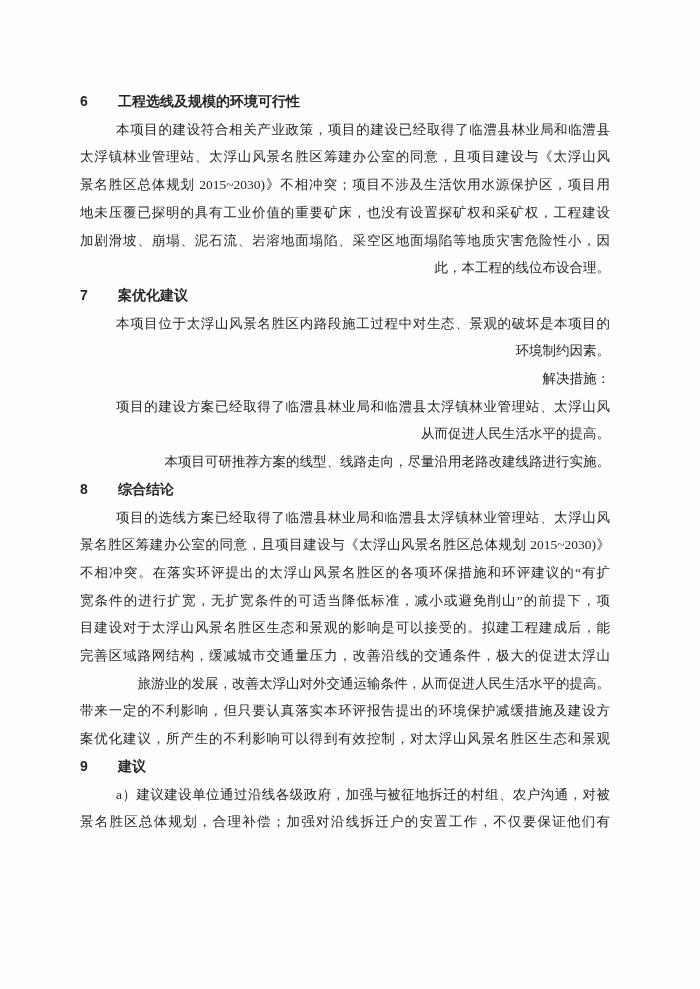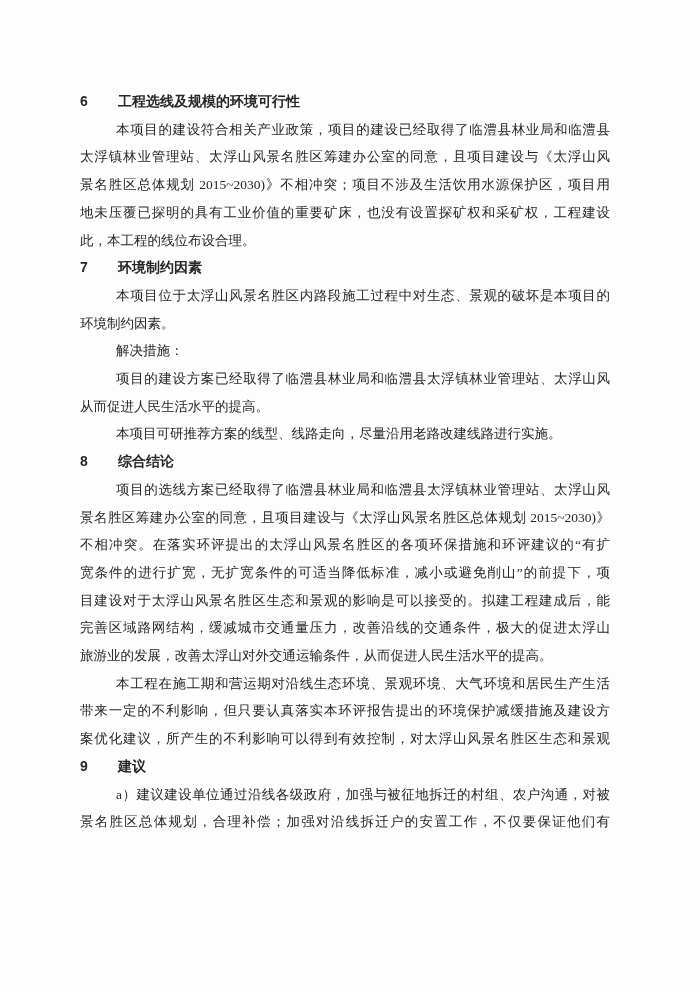--- a/index.html
+++ b/index.html
@@ -30,20 +30,21 @@
     width:38px;
     font-weight:700;
   }
   .para{margin:0;padding:0;}
   .ln{
     display:block;
     font-size:13.5px;
     line-height:27.7px;
     white-space:nowrap;
     overflow:hidden;
+    text-align:right;
   }
   .fill{
     text-align:justify;
     text-align-last:justify;
     white-space:normal;
   }
   .first{text-indent:36px;}
 </style>
 </head>
 <body>
@@ -53,28 +54,29 @@
   <section>
     <h2 class="hd">
       <span class="num">6</span>
       <span class="ttl">工程选线及规模的环境可行性</span>
     </h2>
     <div class="para">
       <span class="ln fill first">本项目的建设符合相关产业政策，项目的建设已经取得了临澧县林业局和临澧县</span>
       <span class="ln fill">太浮镇林业管理站、太浮山风景名胜区筹建办公室的同意，且项目建设与《太浮山风</span>
       <span class="ln fill">景名胜区总体规划 2015~2030)》不相冲突；项目不涉及生活饮用水源保护区，项目用</span>
       <span class="ln fill">地未压覆已探明的具有工业价值的重要矿床，也没有设置探矿权和采矿权，工程建设</span>
+      <span class="ln fill">加剧滑坡、崩塌、泥石流、岩溶地面塌陷、采空区地面塌陷等地质灾害危险性小，因</span>
       <span class="ln">此，本工程的线位布设合理。</span>
     </div>
   </section>
 
   <section>
     <h2 class="hd">
       <span class="num">7</span>
-      <span class="ttl">环境制约因素</span>
+      <span class="ttl">案优化建议</span>
     </h2>
     <div class="para">
       <span class="ln fill first">本项目位于太浮山风景名胜区内路段施工过程中对生态、景观的破坏是本项目的</span>
       <span class="ln">环境制约因素。</span>
     </div>
     <div class="para">
       <span class="ln first">解决措施：</span>
     </div>
     <div class="para">
       <span class="ln fill first">项目的建设方案已经取得了临澧县林业局和临澧县太浮镇林业管理站、太浮山风</span>
@@ -93,21 +95,20 @@
     <div class="para">
       <span class="ln fill first">项目的选线方案已经取得了临澧县林业局和临澧县太浮镇林业管理站、太浮山风</span>
       <span class="ln fill">景名胜区筹建办公室的同意，且项目建设与《太浮山风景名胜区总体规划 2015~2030)》</span>
       <span class="ln fill">不相冲突。在落实环评提出的太浮山风景名胜区的各项环保措施和环评建议的“有扩</span>
       <span class="ln fill">宽条件的进行扩宽，无扩宽条件的可适当降低标准，减小或避免削山”的前提下，项</span>
       <span class="ln fill">目建设对于太浮山风景名胜区生态和景观的影响是可以接受的。拟建工程建成后，能</span>
       <span class="ln fill">完善区域路网结构，缓减城市交通量压力，改善沿线的交通条件，极大的促进太浮山</span>
       <span class="ln">旅游业的发展，改善太浮山对外交通运输条件，从而促进人民生活水平的提高。</span>
     </div>
     <div class="para">
-      <span class="ln fill first">本工程在施工期和营运期对沿线生态环境、景观环境、大气环境和居民生产生活</span>
       <span class="ln fill">带来一定的不利影响，但只要认真落实本环评报告提出的环境保护减缓措施及建设方</span>
       <span class="ln fill">案优化建议，所产生的不利影响可以得到有效控制，对太浮山风景名胜区生态和景观</span>
     </div>
   </section>
 
   <section>
     <h2 class="hd">
       <span class="num">9</span>
       <span class="ttl">建议</span>
     </h2>

